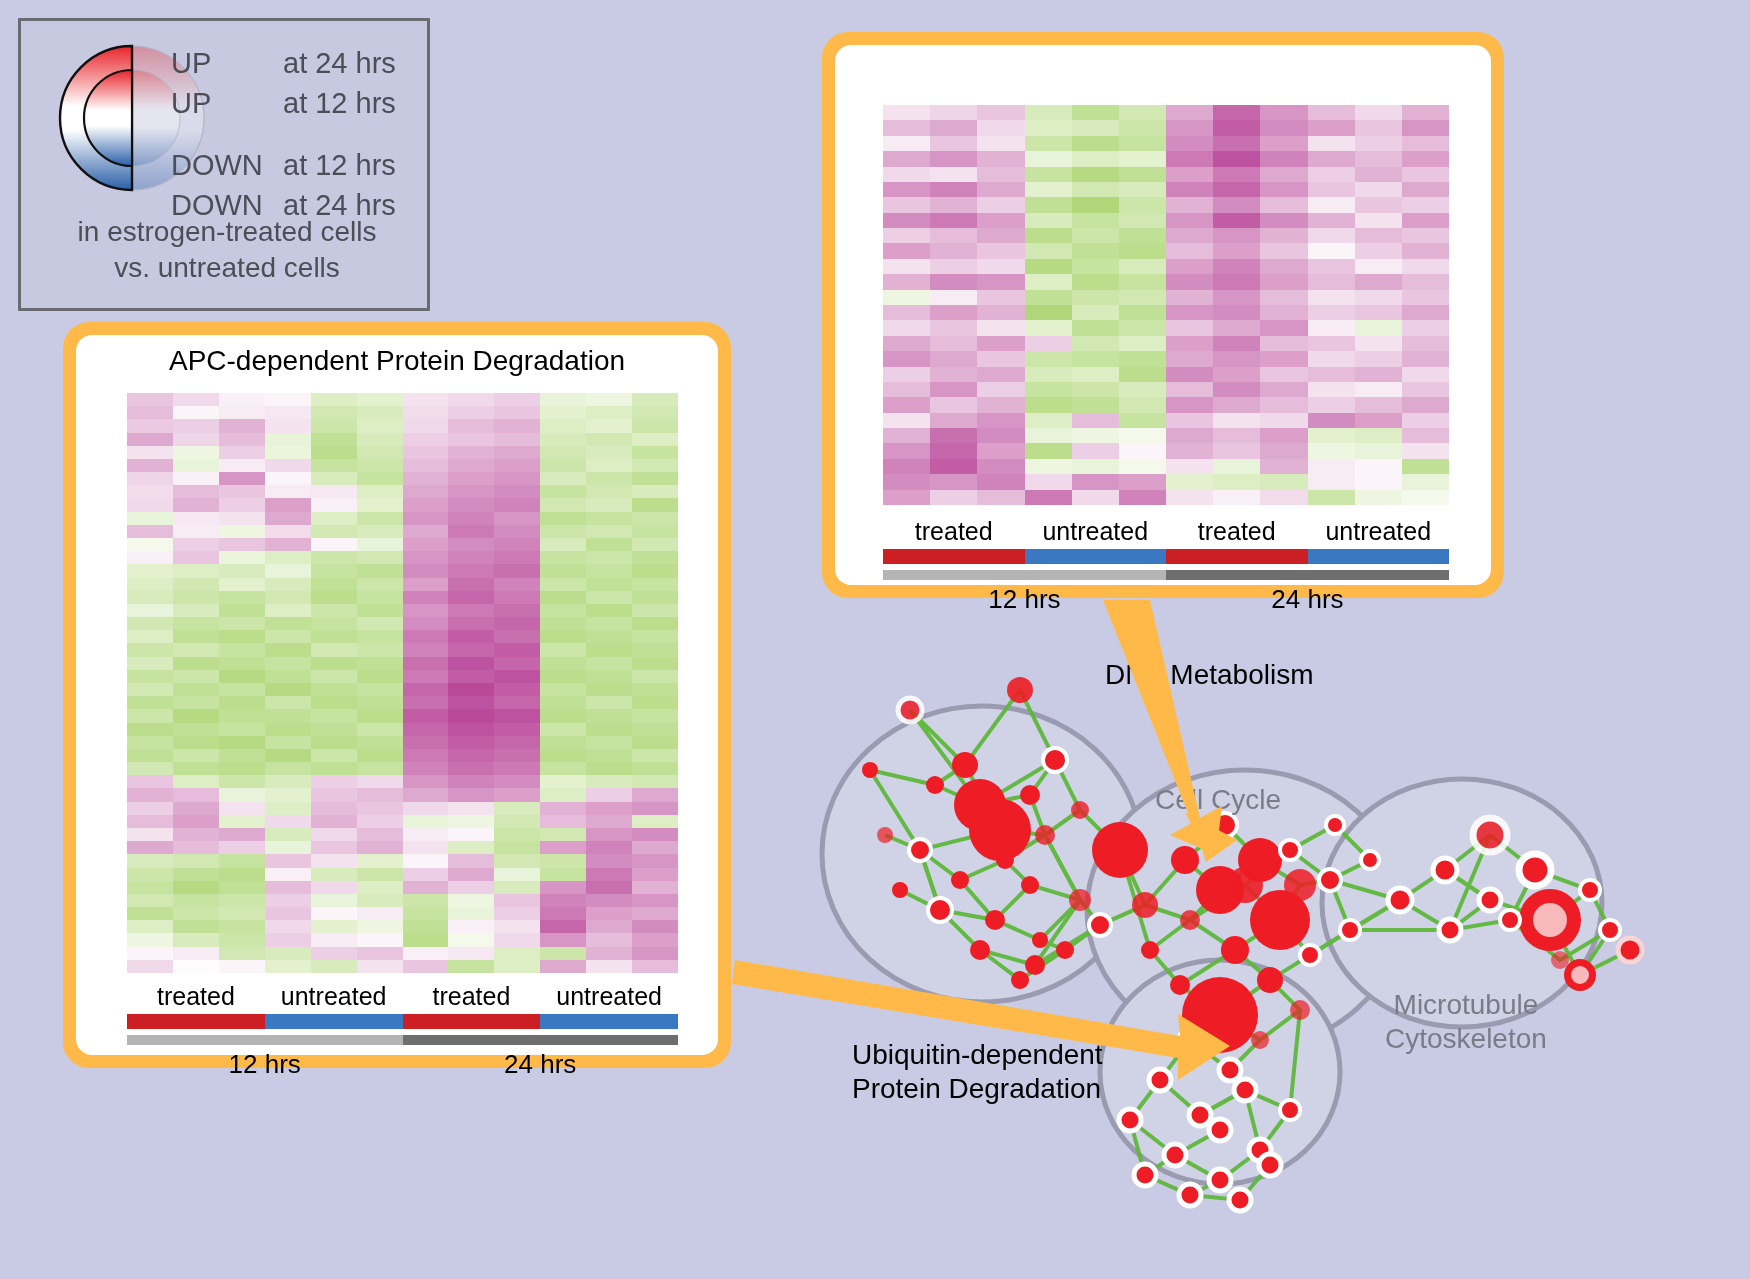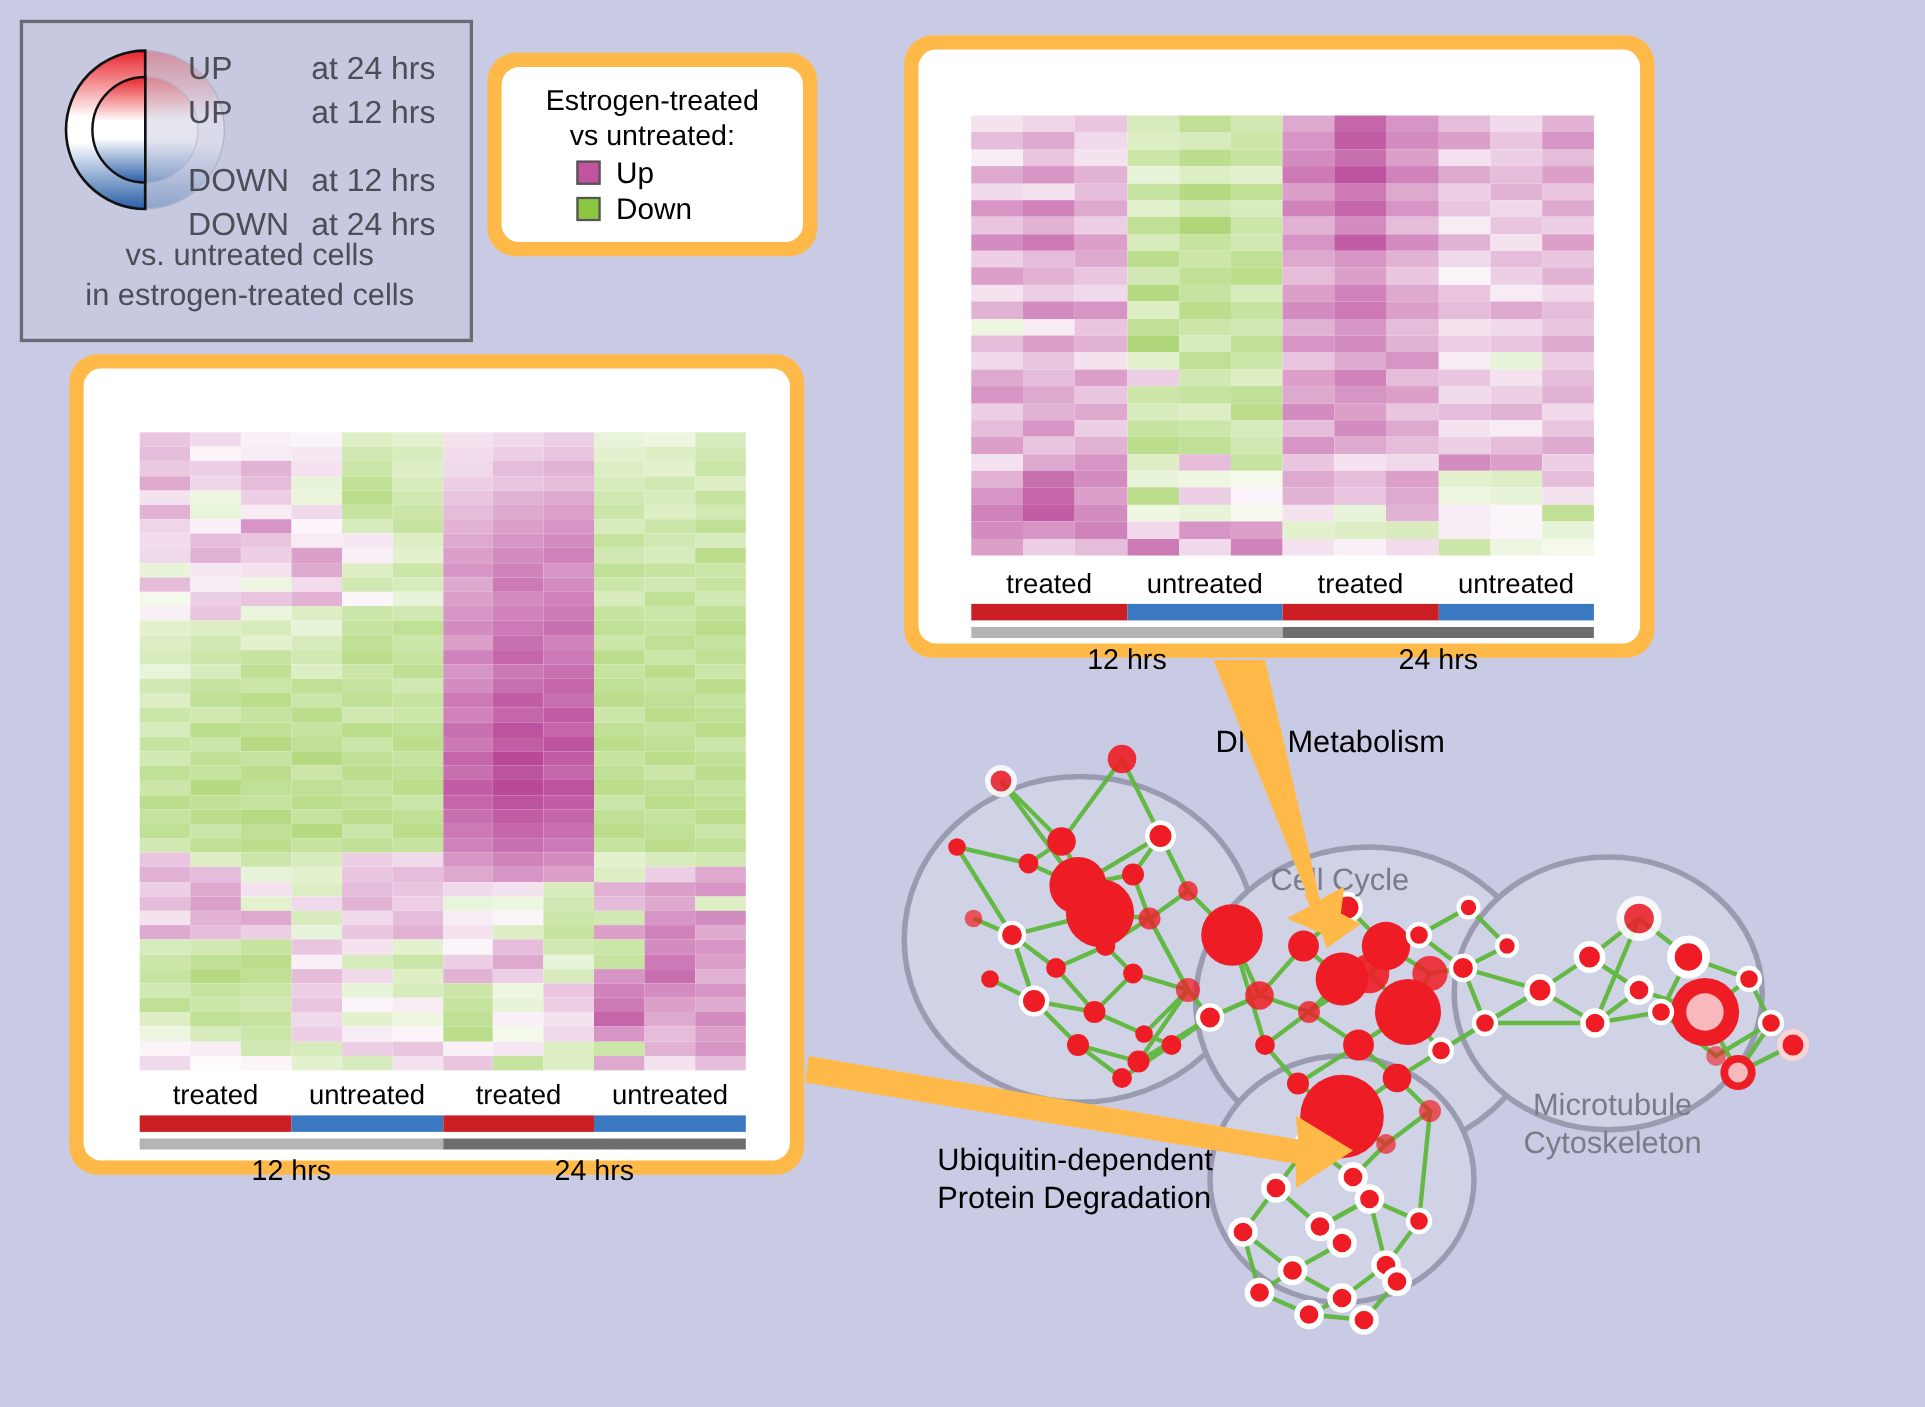--- a/index.html
+++ b/index.html
@@ -142,39 +142,25 @@
         <span class="wl-key">DOWN</span>
         <span class="wl-val">at 12 hrs</span>
       </div>
       <div class="wl-row">
         <span class="wl-key">DOWN</span>
         <span class="wl-val">at 24 hrs</span>
       </div>
     </div>
 
     <div id="wheel-caption">
+      <div>in estrogen-treated cells</div>
       <div>vs. untreated cells</div>
-      <div>in estrogen-treated cells</div>
     </div>
   </div>
 
-  <div id="updown-card" class="card">
-    <div class="card-inner">
-      <div class="ud-title">Estrogen-treated</div>
-      <div class="ud-title">vs untreated:</div>
-      <div class="ud-item">
-        <span class="swatch sw-up"></span>
-        <span class="ud-label">Up</span>
-      </div>
-      <div class="ud-item">
-        <span class="swatch sw-down"></span>
-        <span class="ud-label">Down</span>
-      </div>
-    </div>
-  </div>
 
   <div id="replication-card" class="card">
     <div class="card-inner">
       <div id="replication-heatmap" class="heatmap" style="grid-template-columns: repeat(12, 1fr); grid-template-rows: repeat(26, 1fr);">
           <div class="hm-cell" style="background:rgb(244,226,239)"></div>
           <div class="hm-cell" style="background:rgb(239,213,232)"></div>
           <div class="hm-cell" style="background:rgb(233,197,223)"></div>
           <div class="hm-cell" style="background:rgb(215,235,188)"></div>
           <div class="hm-cell" style="background:rgb(192,224,149)"></div>
           <div class="hm-cell" style="background:rgb(209,232,178)"></div>
@@ -505,20 +491,21 @@
         <div class="strip-time-labels">
           <div>12 hrs</div>
           <div>24 hrs</div>
         </div>
       </div>
     </div>
   </div>
 
   <div id="apc-card" class="card">
     <div class="card-inner">
+      <div class="panel-title">APC-dependent Protein Degradation</div>
       <div id="apc-heatmap" class="heatmap" style="grid-template-columns: repeat(12, 1fr); grid-template-rows: repeat(44, 1fr);">
           <div class="hm-cell" style="background:rgb(233,197,223)"></div>
           <div class="hm-cell" style="background:rgb(240,217,234)"></div>
           <div class="hm-cell" style="background:rgb(249,240,247)"></div>
           <div class="hm-cell" style="background:rgb(251,245,250)"></div>
           <div class="hm-cell" style="background:rgb(221,238,197)"></div>
           <div class="hm-cell" style="background:rgb(227,241,207)"></div>
           <div class="hm-cell" style="background:rgb(244,226,239)"></div>
           <div class="hm-cell" style="background:rgb(240,217,234)"></div>
           <div class="hm-cell" style="background:rgb(237,207,229)"></div>

